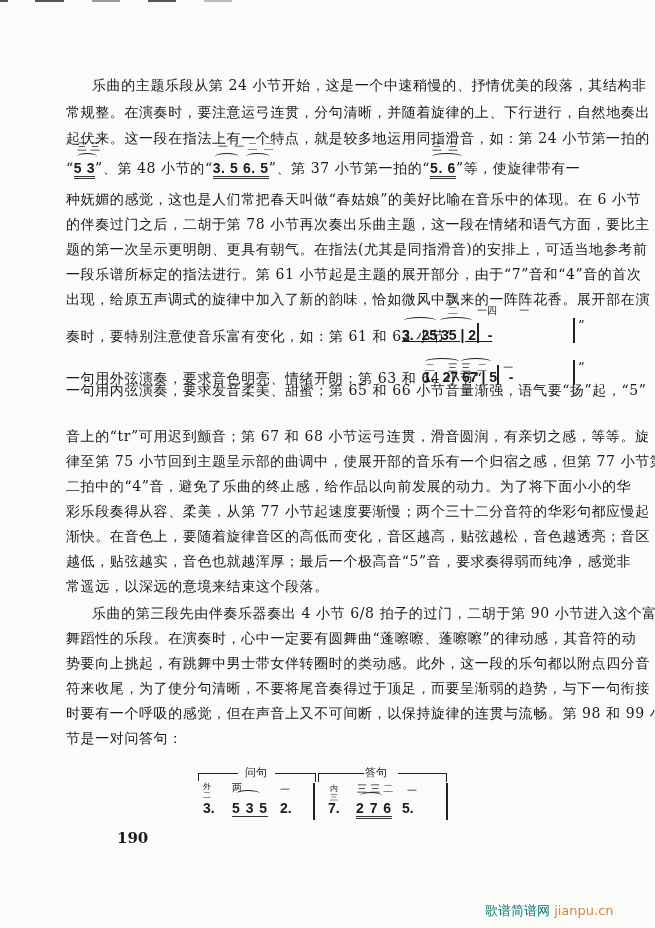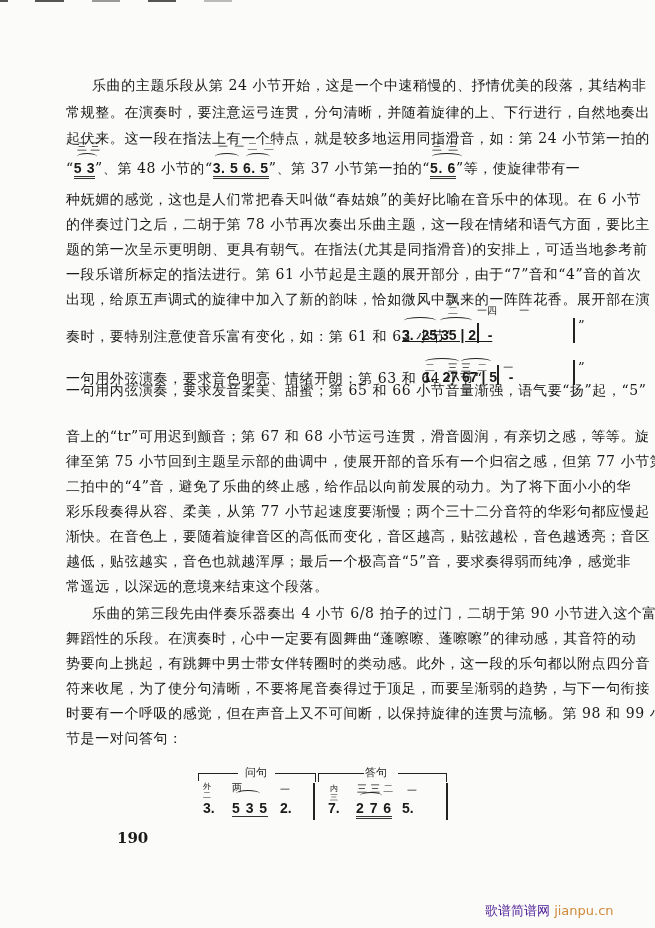--- a/index.html
+++ b/index.html
@@ -114,13 +114,13 @@
   <div class="fing" style="left:357px;top:785px;">三 三 二</div>
   <div class="fing" style="left:407px;top:787px;">一</div>
   <div class="slur" style="left:360px;top:792px;width:22px;"></div>
   <div class="abs note" style="left:328px;top:800px;font-size:14px;">7.</div>
   <div class="abs note dul" style="left:356px;top:800px;font-size:14px;letter-spacing:1px;">2 7 6</div>
   <div class="abs note" style="left:402px;top:800px;font-size:14px;">5.</div>
   <div class="bar" style="left:446px;top:783px;height:37px;width:1.5px;"></div>
 </div>
 
 <div class="pagenum">190</div>
-<div class="wm"><span style="color:#4c1d95">歌谱简谱网</span> <span>jianpu.cn</span></div>
+<div class="wm"><span style="color:#0f766e">歌谱简谱网</span> <span>jianpu.cn</span></div>
 
 </body></html>

